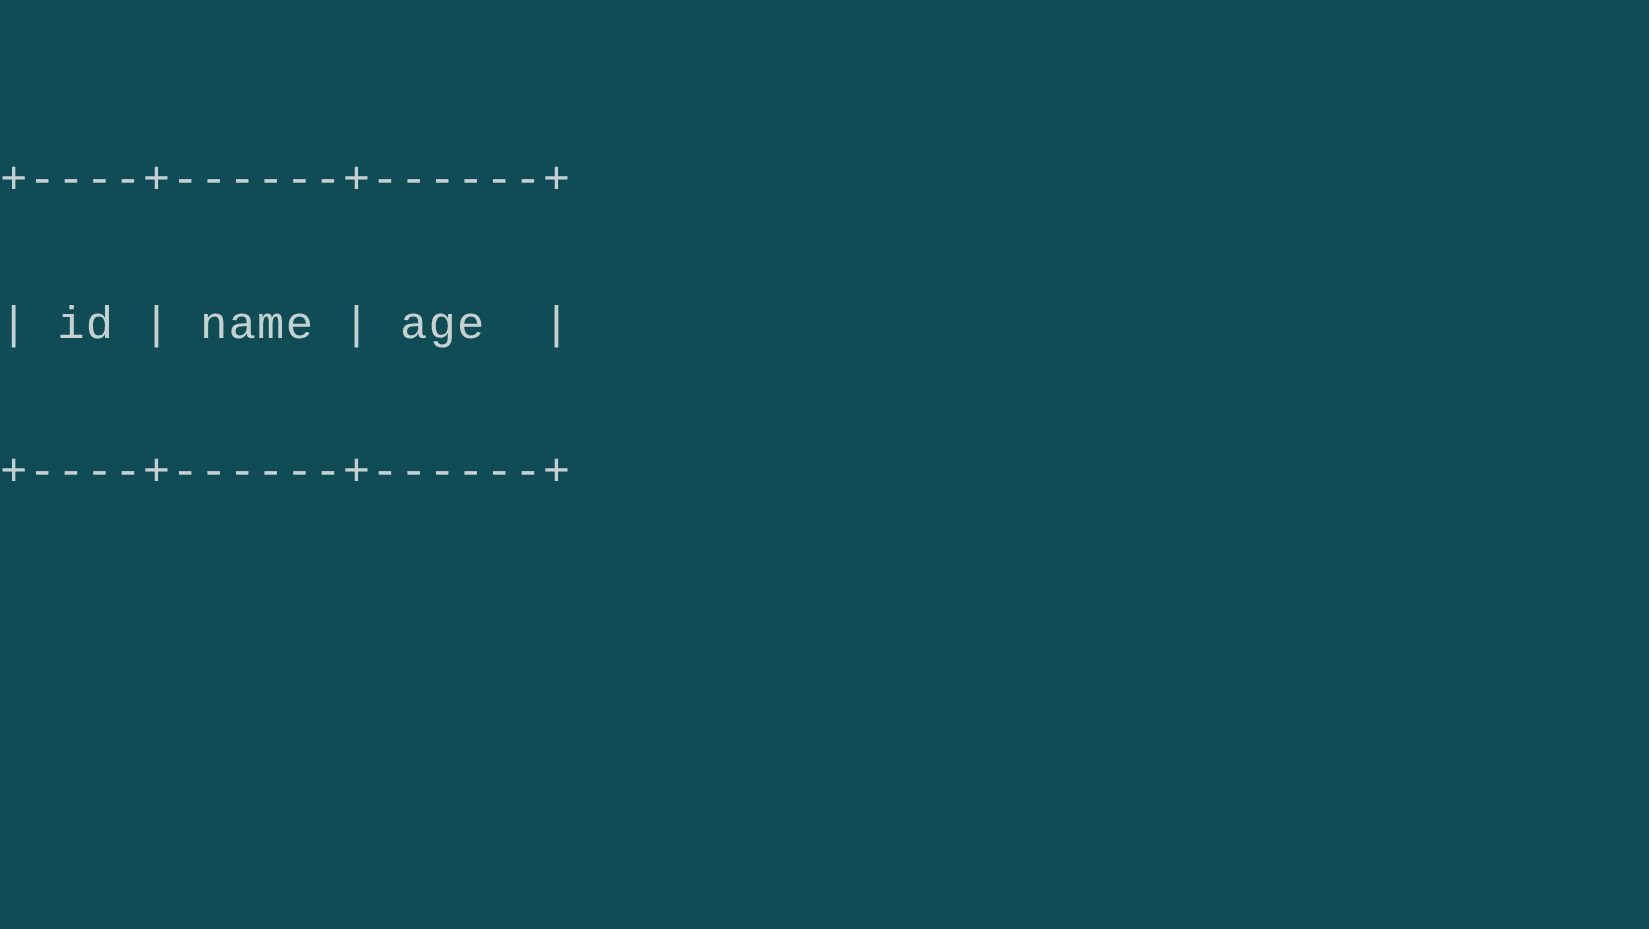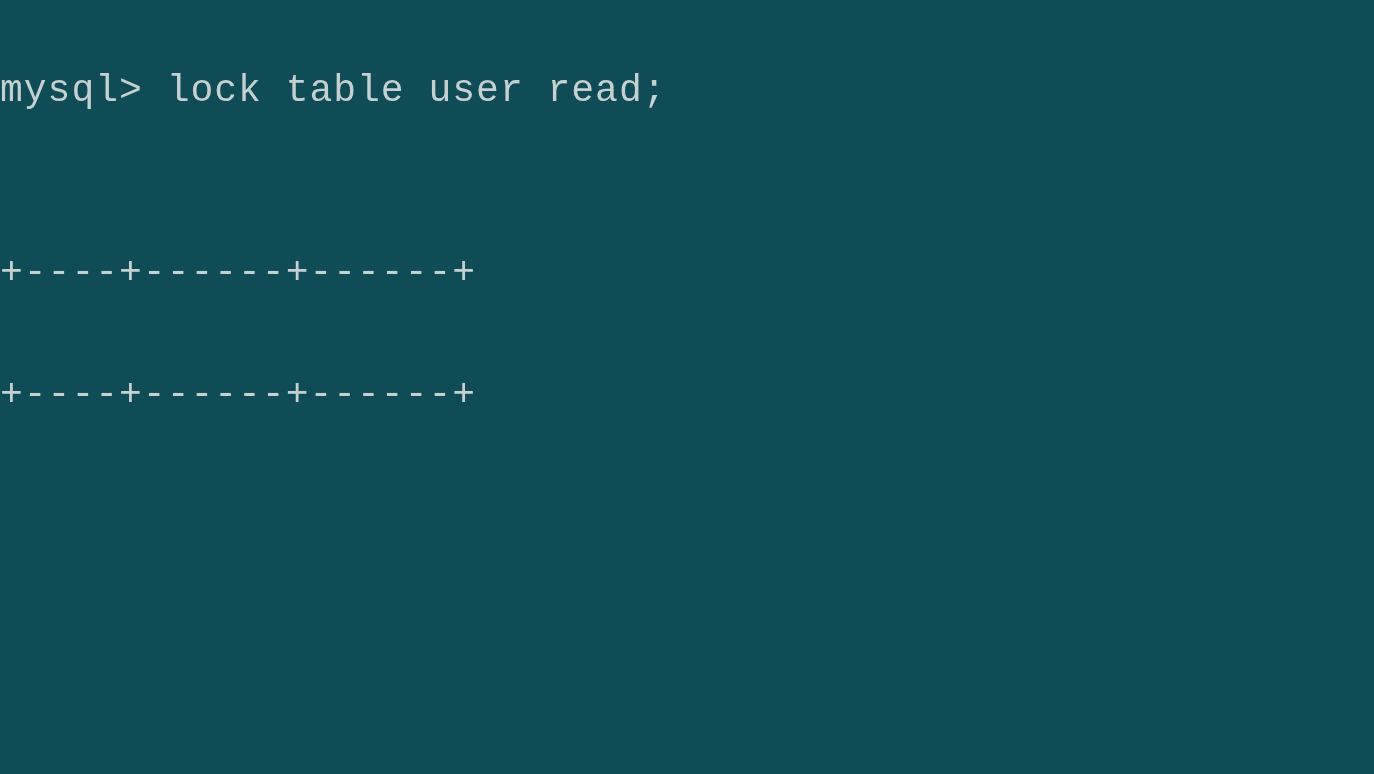--- a/index.html
+++ b/index.html
@@ -24,20 +24,20 @@
       font-weight: normal;
     }
     .line {
       display: block;
     }
   </style>
 </head>
 <body>
 
 <div class="terminal">
-<span class="line"><span>mysql&gt; </span><span>lock table user read;</span></span>
 <span class="line"></span>
 <span class="line">+----+------+------+</span>
+<span class="line">| id | name | age  |</span>
 <span class="line">+----+------+------+</span>
 
 
 
 </div>
 
 </body></html>

